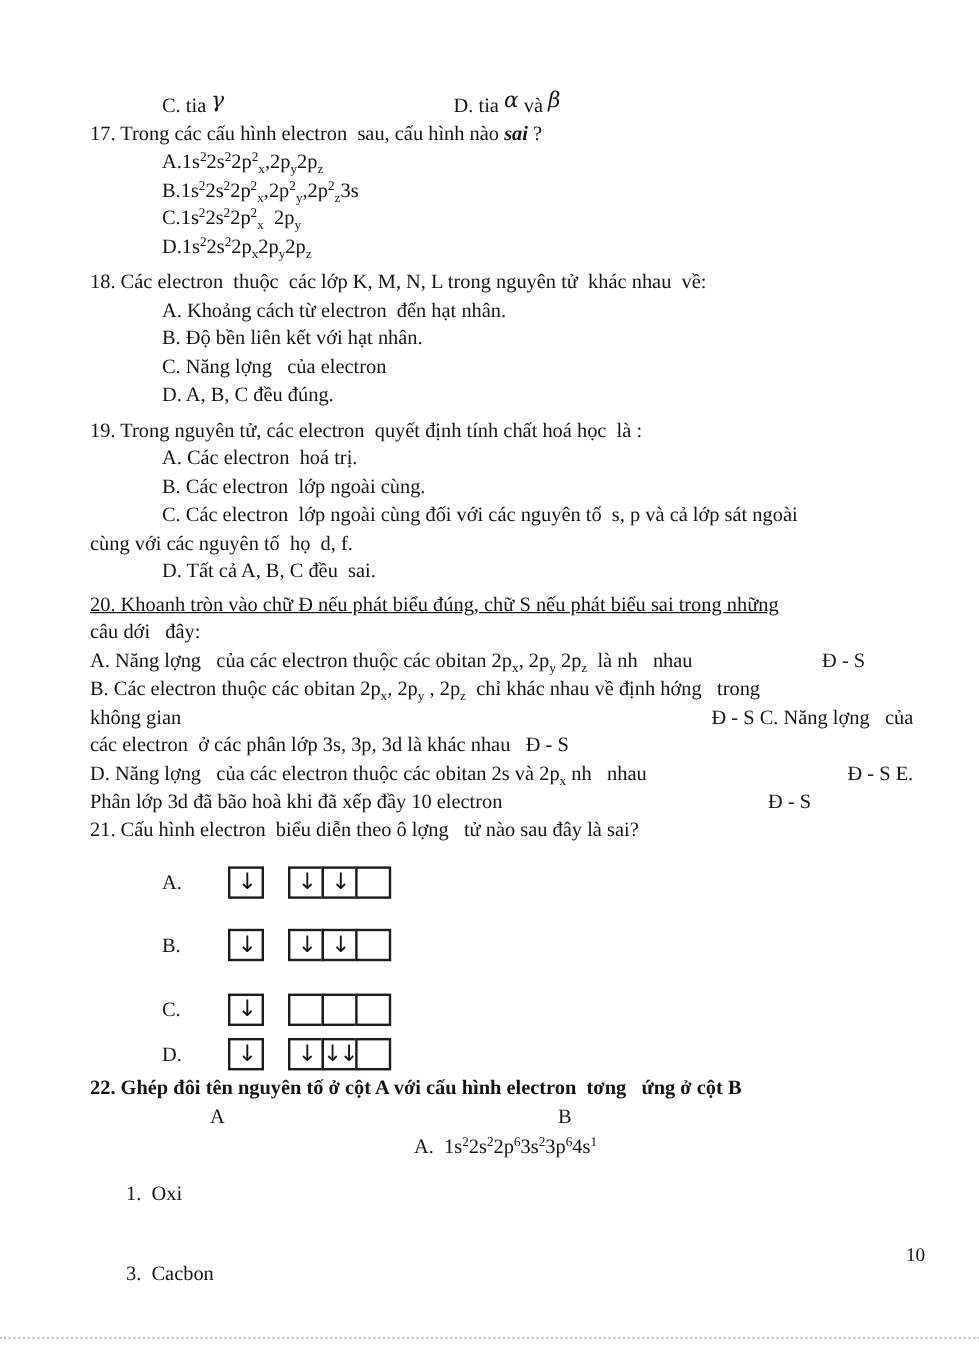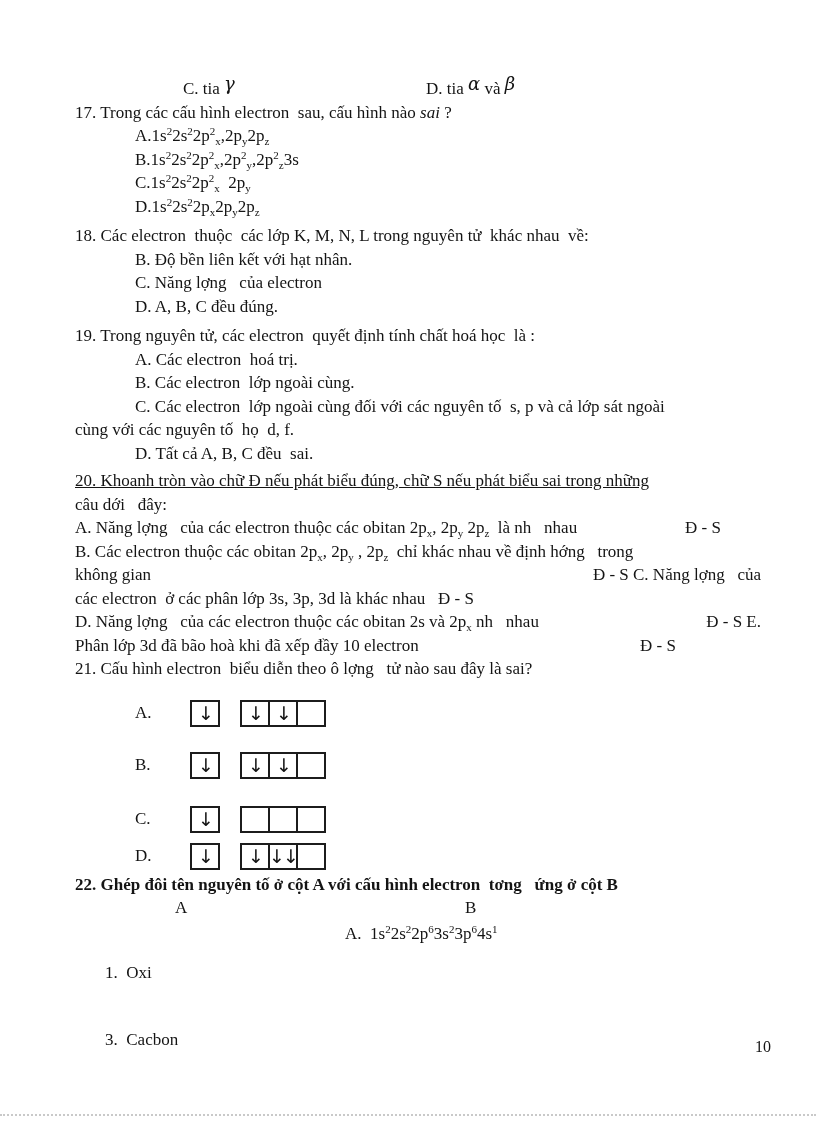--- a/index.html
+++ b/index.html
@@ -15,28 +15,28 @@
     position:absolute; inset:0;
     padding:76px 55px 0 75px;
   }
   .ln {
     line-height:23.5px;
     white-space:pre-wrap;
   }
   .ind { padding-left:60px; }
   .flexln { display:flex; justify-content:space-between;text-align:right; }
   .head-ln { display:flex; }
-  .head-left { display:inline-block; width:243px; white-space:pre;margin-left:48px; }
+  .head-left { display:inline-block; width:243px; white-space:pre; }
   .greek {
     font-family:"DejaVu Serif", serif;
     font-style:italic;
     position:relative; top:-4px;
     font-size:18px;
   }
-  .em-bi { font-weight:normal; font-style:italic; }
+  .em-bi { font-weight:bold; font-style:italic; }
   .formula sub, .formula sup, sub, sup { font-size:11px; line-height:0; }
   sup { vertical-align:6px; }
   sub { vertical-align:-4px; }
   .mt6 { margin-top:6px; }
   .mt4 { margin-top:4px;text-decoration:underline; }
   .mr40 { margin-right:40px; }
   .mr85 { margin-right:85px; }
   
   .orb-row { display:flex; align-items:center; }
   .orb-row.rA { margin-top:19px; }
@@ -83,20 +83,21 @@
     <span><span>D. tia </span><span class="greek">α</span><span> và </span><span class="greek">β</span></span>
   </div>
 
   <div class="ln"><span>17. Trong các cấu hình electron  sau, cấu hình nào </span><span class="em-bi">sai</span><span> ?</span></div>
   <div class="ln ind formula"><span>A.1s</span><sup>2</sup><span>2s</span><sup>2</sup><span>2p</span><sup>2</sup><sub>x</sub><span>,2p</span><sub>y</sub><span>2p</span><sub>z</sub></div>
   <div class="ln ind formula"><span>B.1s</span><sup>2</sup><span>2s</span><sup>2</sup><span>2p</span><sup>2</sup><sub>x</sub><span>,2p</span><sup>2</sup><sub>y</sub><span>,2p</span><sup>2</sup><sub>z</sub><span>3s</span></div>
   <div class="ln ind formula"><span>C.1s</span><sup>2</sup><span>2s</span><sup>2</sup><span>2p</span><sup>2</sup><sub>x</sub><span>  2p</span><sub>y</sub></div>
   <div class="ln ind formula"><span>D.1s</span><sup>2</sup><span>2s</span><sup>2</sup><span>2p</span><sub>x</sub><span>2p</span><sub>y</sub><span>2p</span><sub>z</sub></div>
 
   <div class="ln mt6">18. Các electron  thuộc  các lớp K, M, N, L trong nguyên tử  khác nhau  về:</div>
+  <div class="ln ind">A. Khoảng cách từ electron  đến hạt nhân.</div>
   <div class="ln ind">B. Độ bền liên kết với hạt nhân.</div>
   <div class="ln ind">C. Năng lợng   của electron</div>
   <div class="ln ind">D. A, B, C đều đúng.</div>
 
   <div class="ln mt6">19. Trong nguyên tử, các electron  quyết định tính chất hoá học  là :</div>
   <div class="ln ind">A. Các electron  hoá trị.</div>
   <div class="ln ind">B. Các electron  lớp ngoài cùng.</div>
   <div class="ln ind">C. Các electron  lớp ngoài cùng đối với các nguyên tố  s, p và cả lớp sát ngoài</div>
   <div class="ln">cùng với các nguyên tố  họ  d, f.</div>
   <div class="ln ind">D. Tất cả A, B, C đều  sai.</div>

